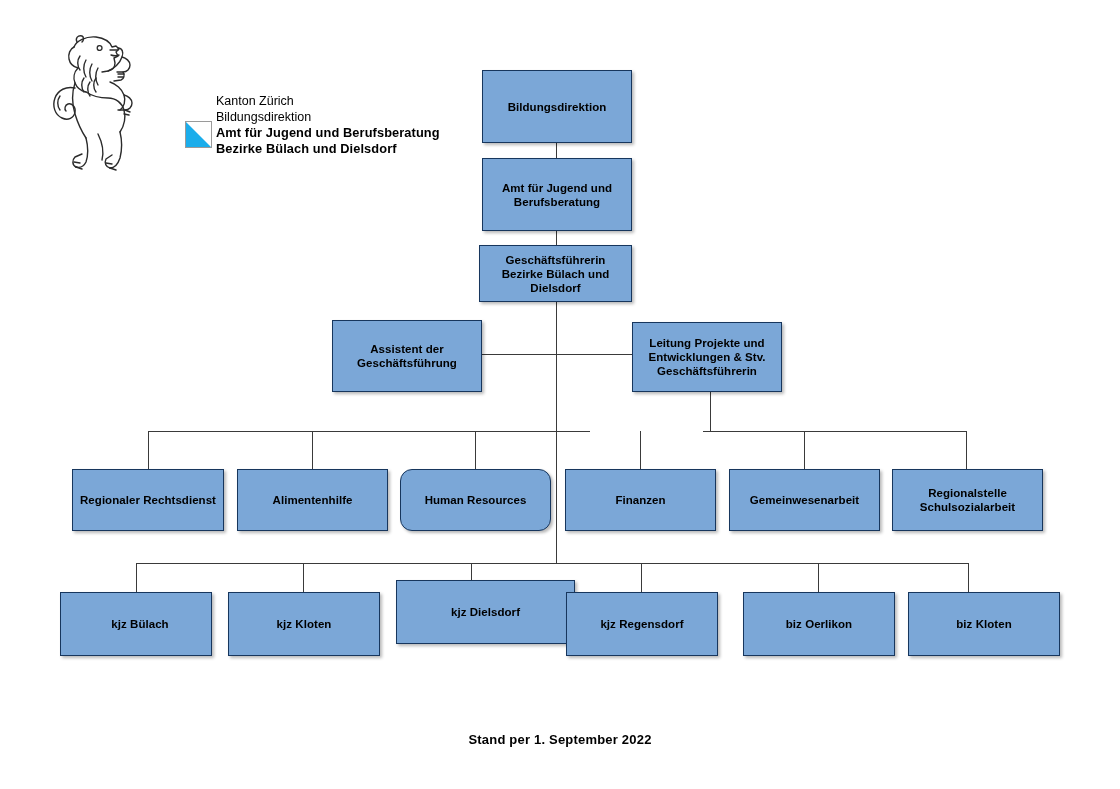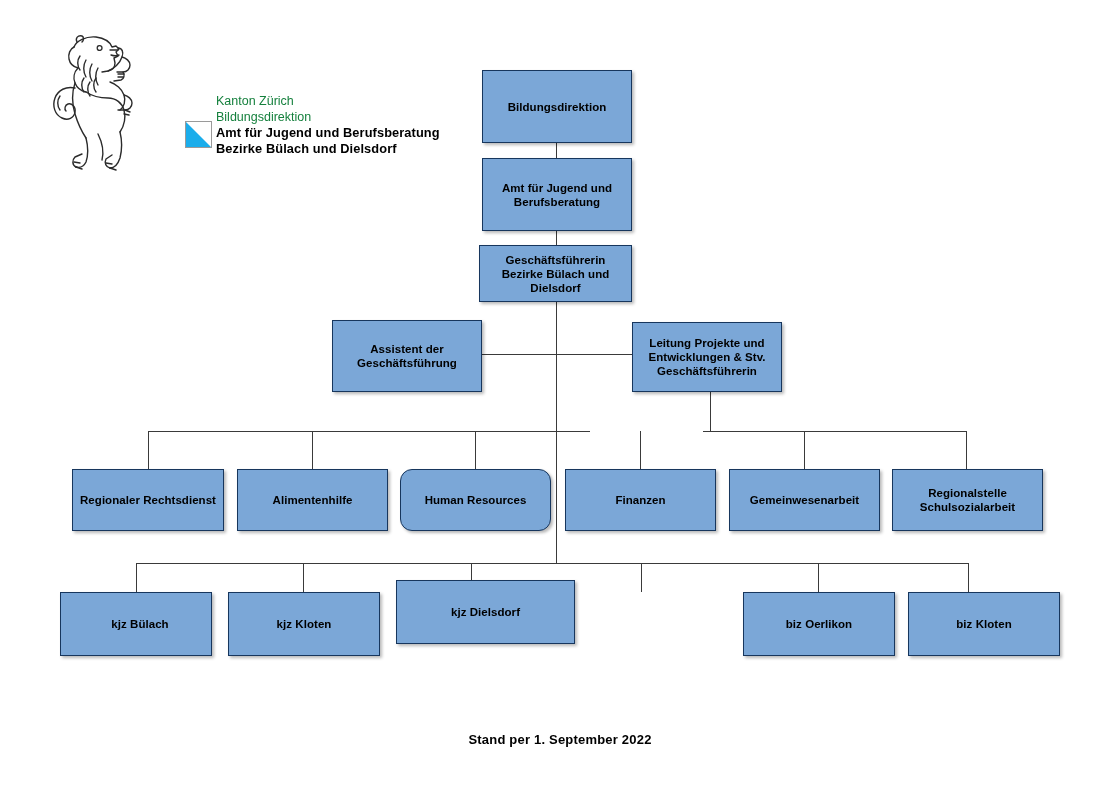--- a/index.html
+++ b/index.html
@@ -55,21 +55,21 @@
     position: absolute;
     left: 172px;
     top: 64px;
     line-height: 15.5px;
     white-space: nowrap;
   }
   .logo-text .l1,
   .logo-text .l2 {
     font-size: 12.5px;
     font-weight: 400;
-    color: #15803d;
+    color: #000000;
   }
   .logo-text .l3,
   .logo-text .l4 {
     font-size: 12.8px;
     font-weight: bold;
     color: #000000;
     letter-spacing: 0.1px;
   }
 
   
@@ -258,20 +258,23 @@
   </div>
 
   <div class="node" style="left:228px; top:592px; width:152px; height:64px;">
     <span>kjz Kloten</span>
   </div>
 
   <div class="node" style="left:396px; top:580px; width:179px; height:64px;">
     <span>kjz Dielsdorf</span>
   </div>
 
+  <div class="node" style="left:566px; top:592px; width:152px; height:64px;">
+    <span>kjz Regensdorf</span>
+  </div>
 
   <div class="node" style="left:743px; top:592px; width:152px; height:64px;">
     <span>biz Oerlikon</span>
   </div>
 
   <div class="node" style="left:908px; top:592px; width:152px; height:64px;">
     <span>biz Kloten</span>
   </div>
 
   <div class="footer">Stand per 1. September 2022</div>

